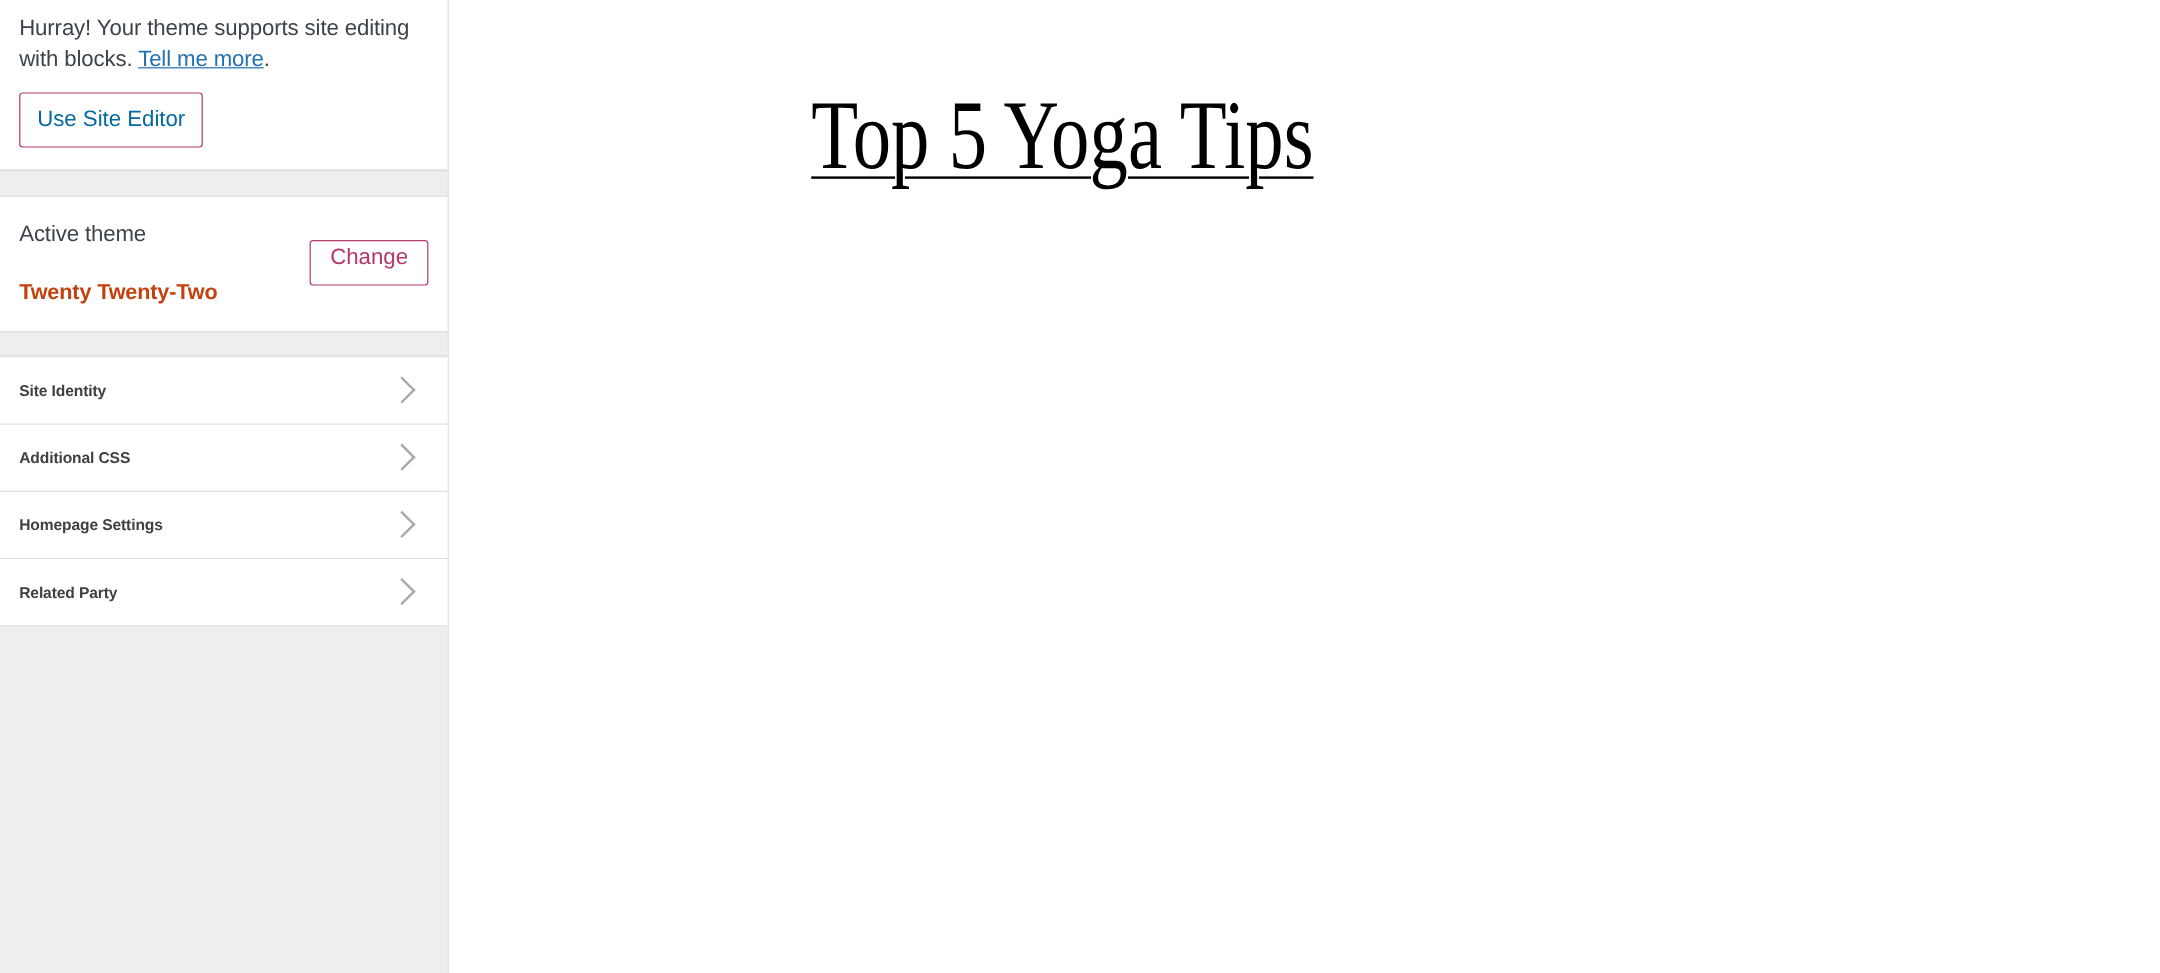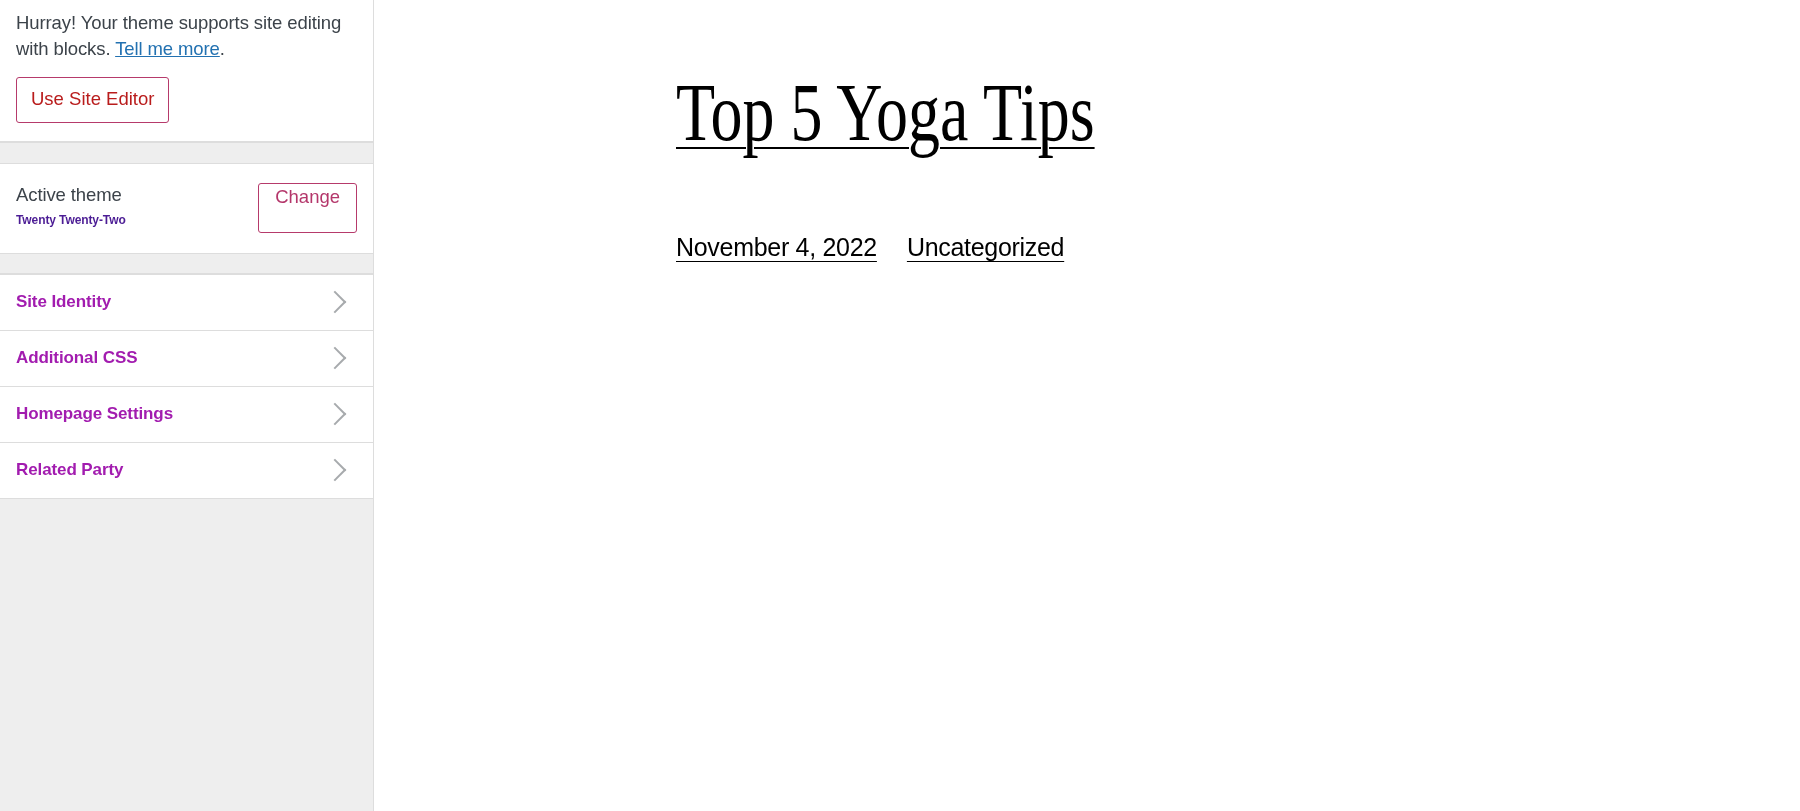--- a/index.html
+++ b/index.html
@@ -51,21 +51,21 @@
     color: #2271b1;
     text-decoration: underline;
     cursor: pointer;
   }
   .btn-outline {
     display: inline-block;
     box-sizing: border-box;
     background: #ffffff;
     border: 1px solid #b63a6b;
     border-radius: 3px;
-    color: #b91c1c;
+    color: #0369a1;
     font-size: 18.5px;
     line-height: 1;
     padding: 12px 14px 13px 14px;
     cursor: pointer;
     font-family: "Liberation Sans", sans-serif;
   }
 
   
   .panel-white {
     background: #ffffff;
@@ -115,38 +115,40 @@
   .gap-band.thin {
     height: 19px;
   }
 
   
   .theme-row {
     background: #ffffff;
     box-sizing: border-box;
     padding: 19px 16px 20px 16px;
     display: flex;
+    align-items: center;
     justify-content: space-between;
   }
   .theme-meta {
     display: flex;
     flex-direction: column;
   }
   .theme-label {
     font-size: 18.5px;
     line-height: 24px;
     color: #3c434a;
     letter-spacing: -0.1px;
   }
   .theme-name {
-    font-size: 12px;
+    font-size: 18px;
     line-height: 26px;
-    color: #4c1d95;
+    color: #c2410c;
     font-weight: 700;
     letter-spacing: -0.1px;
+    margin-top: 23px;
   }
   .btn-change {
     box-sizing: border-box;
     background: #ffffff;
     border: 1px solid #b63a6b;
     border-radius: 3px;
     color: #b4366a;
     font-size: 18.5px;
     line-height: 1;
     padding: 4px 16px 13px 16px;
@@ -165,22 +167,22 @@
     height: 56px;
     border-bottom: 1px solid #dddddd;
     display: flex;
     align-items: center;
     justify-content: space-between;
     padding: 0 16px 0 16px;
     cursor: pointer;
     background: #ffffff;
   }
   .menu-item-label {
-    font-size: 17px;
-    color: #a21caf;
+    font-size: 13px;
+    color: #404040;
     font-weight: 700;
     letter-spacing: -0.1px;
   }
   .chev {
     width: 14px;
     height: 14px;
     border-right: 2.5px solid #a7aaad;
     border-top: 2.5px solid #a7aaad;
     transform: rotate(45deg);
     margin-right: 14px;
@@ -297,24 +299,20 @@
     </div>
 
     <div class="sidebar-filler"></div>
   </div>
 
   <div class="preview">
     <div class="preview-inner">
 
       <article class="post">
         <h2 class="post-title"><a>Top 5 Yoga Tips</a></h2>
-        <div class="post-meta">
-          <a>November 4, 2022</a>
-          <a>Uncategorized</a>
-        </div>
       </article>
 
       <div class="post-spacer"></div>
 
 
     </div>
   </div>
 
 </div>
 

